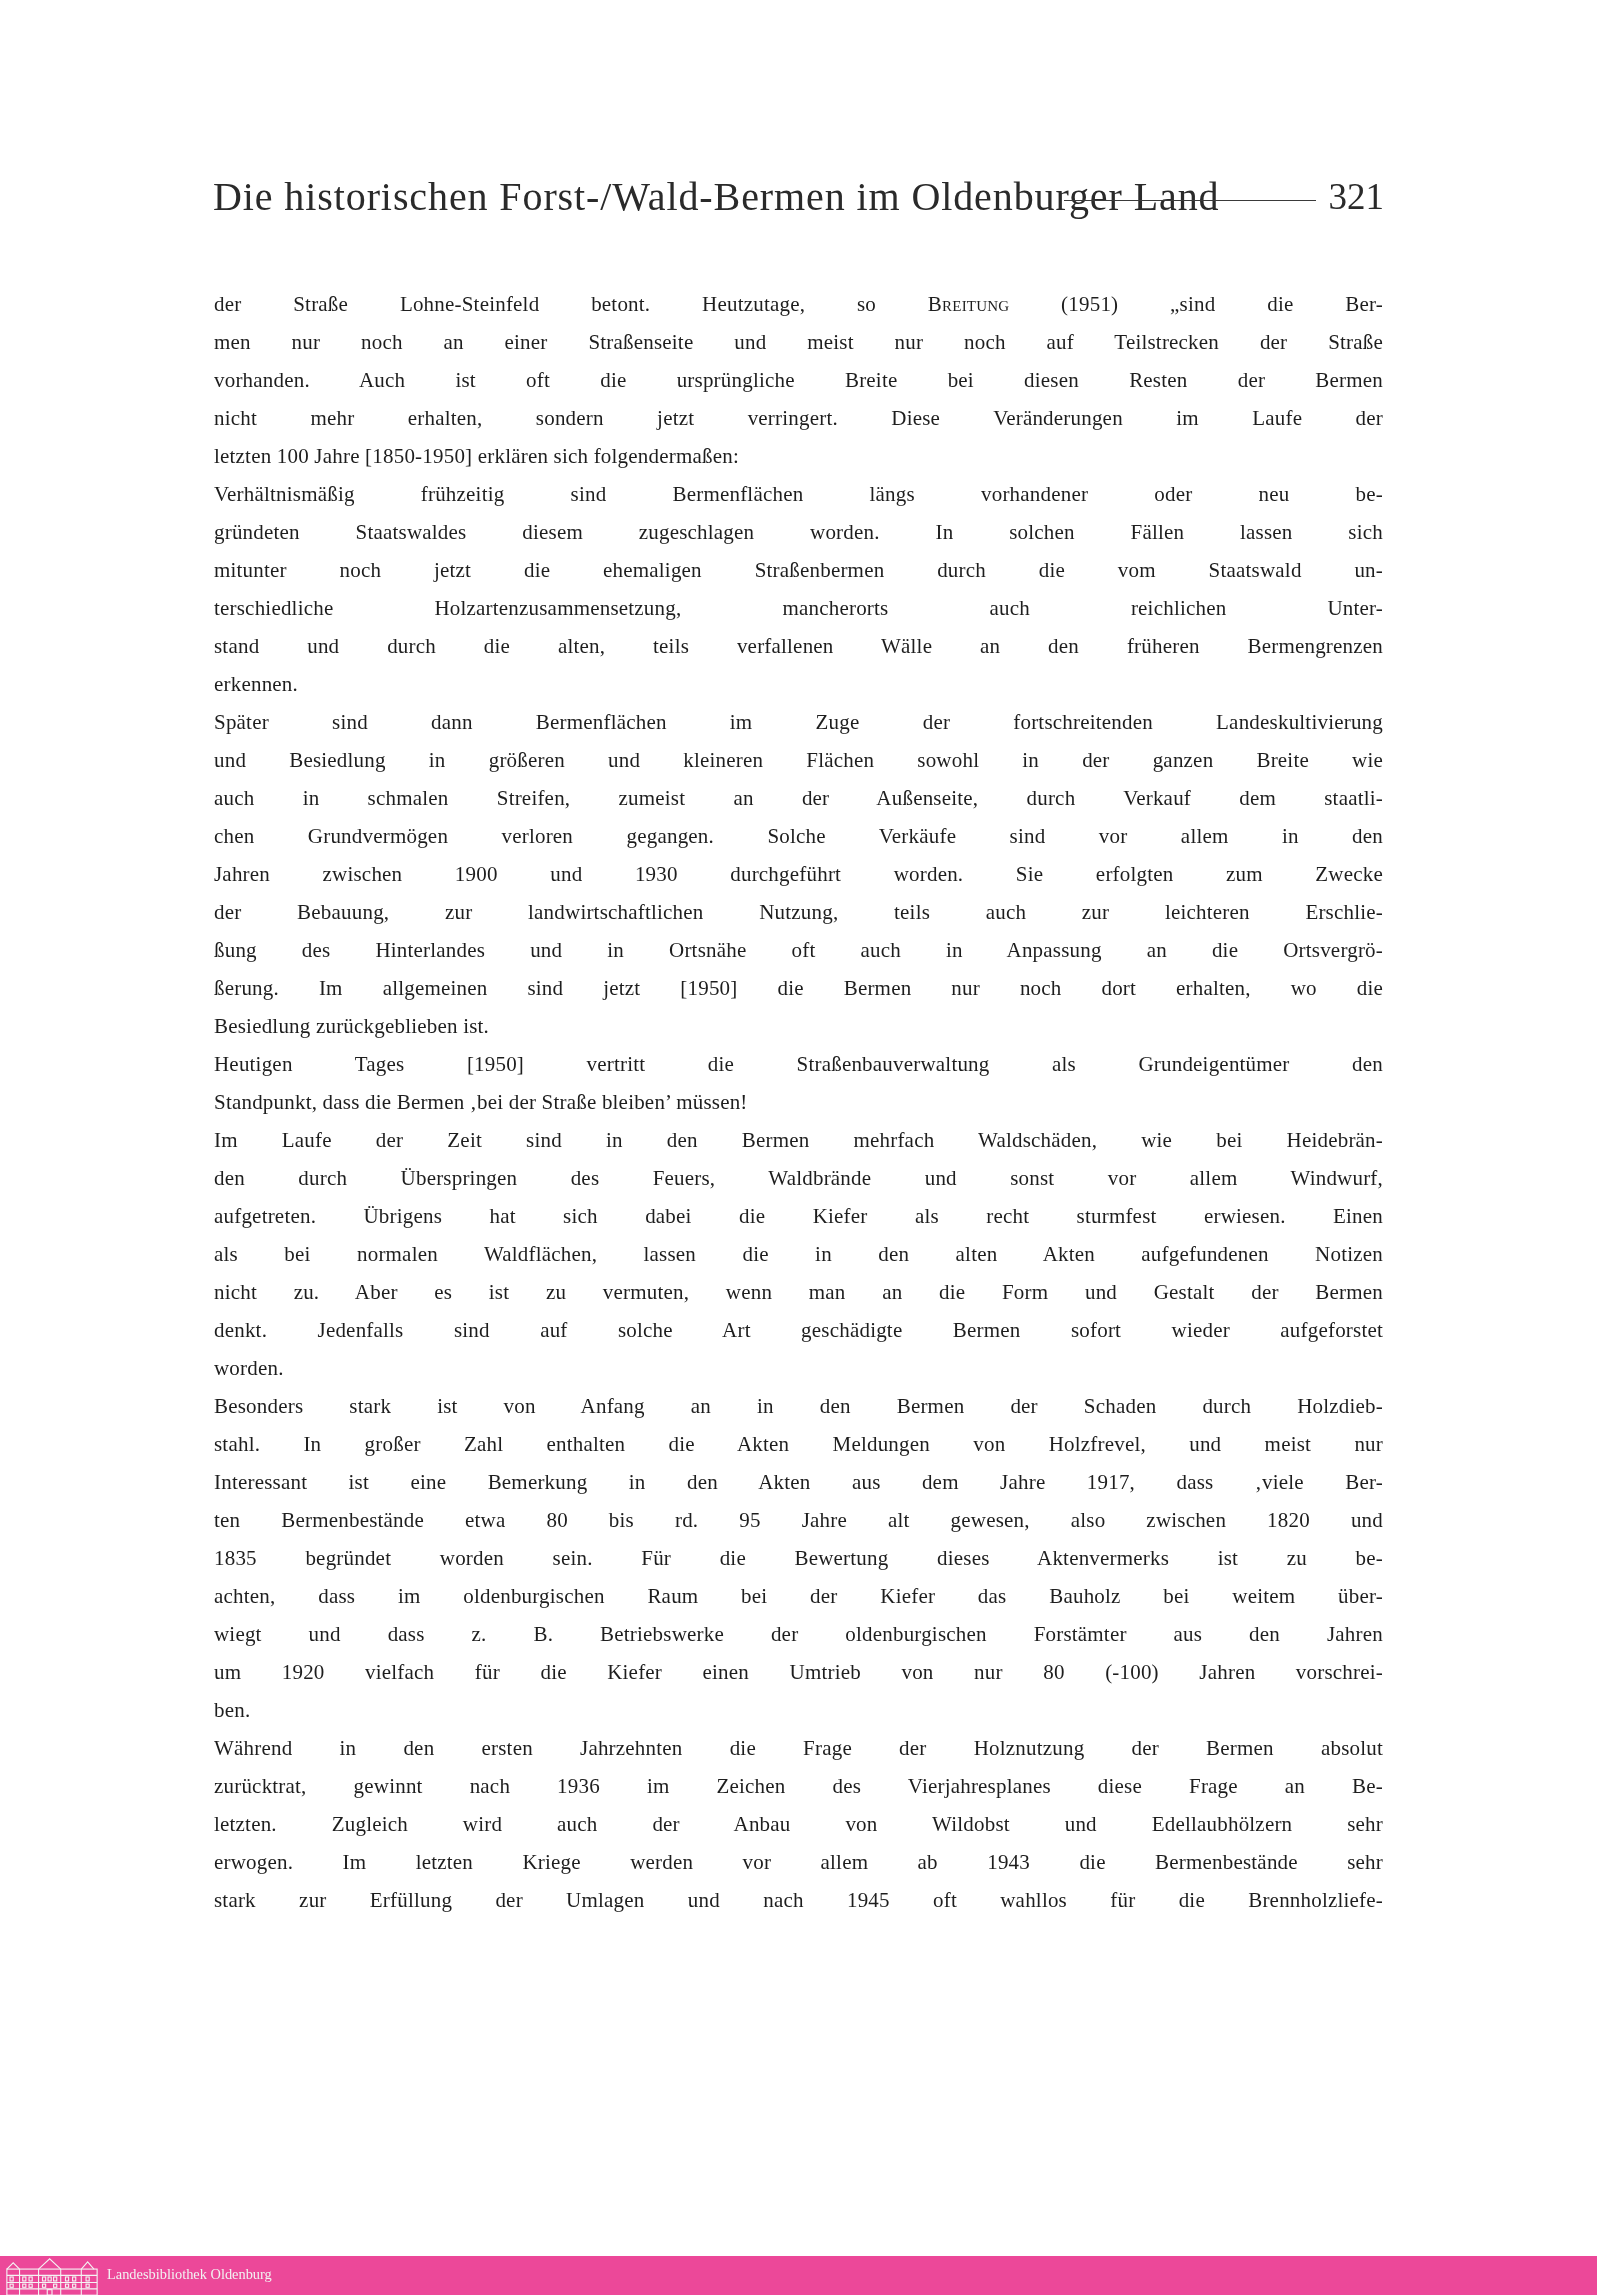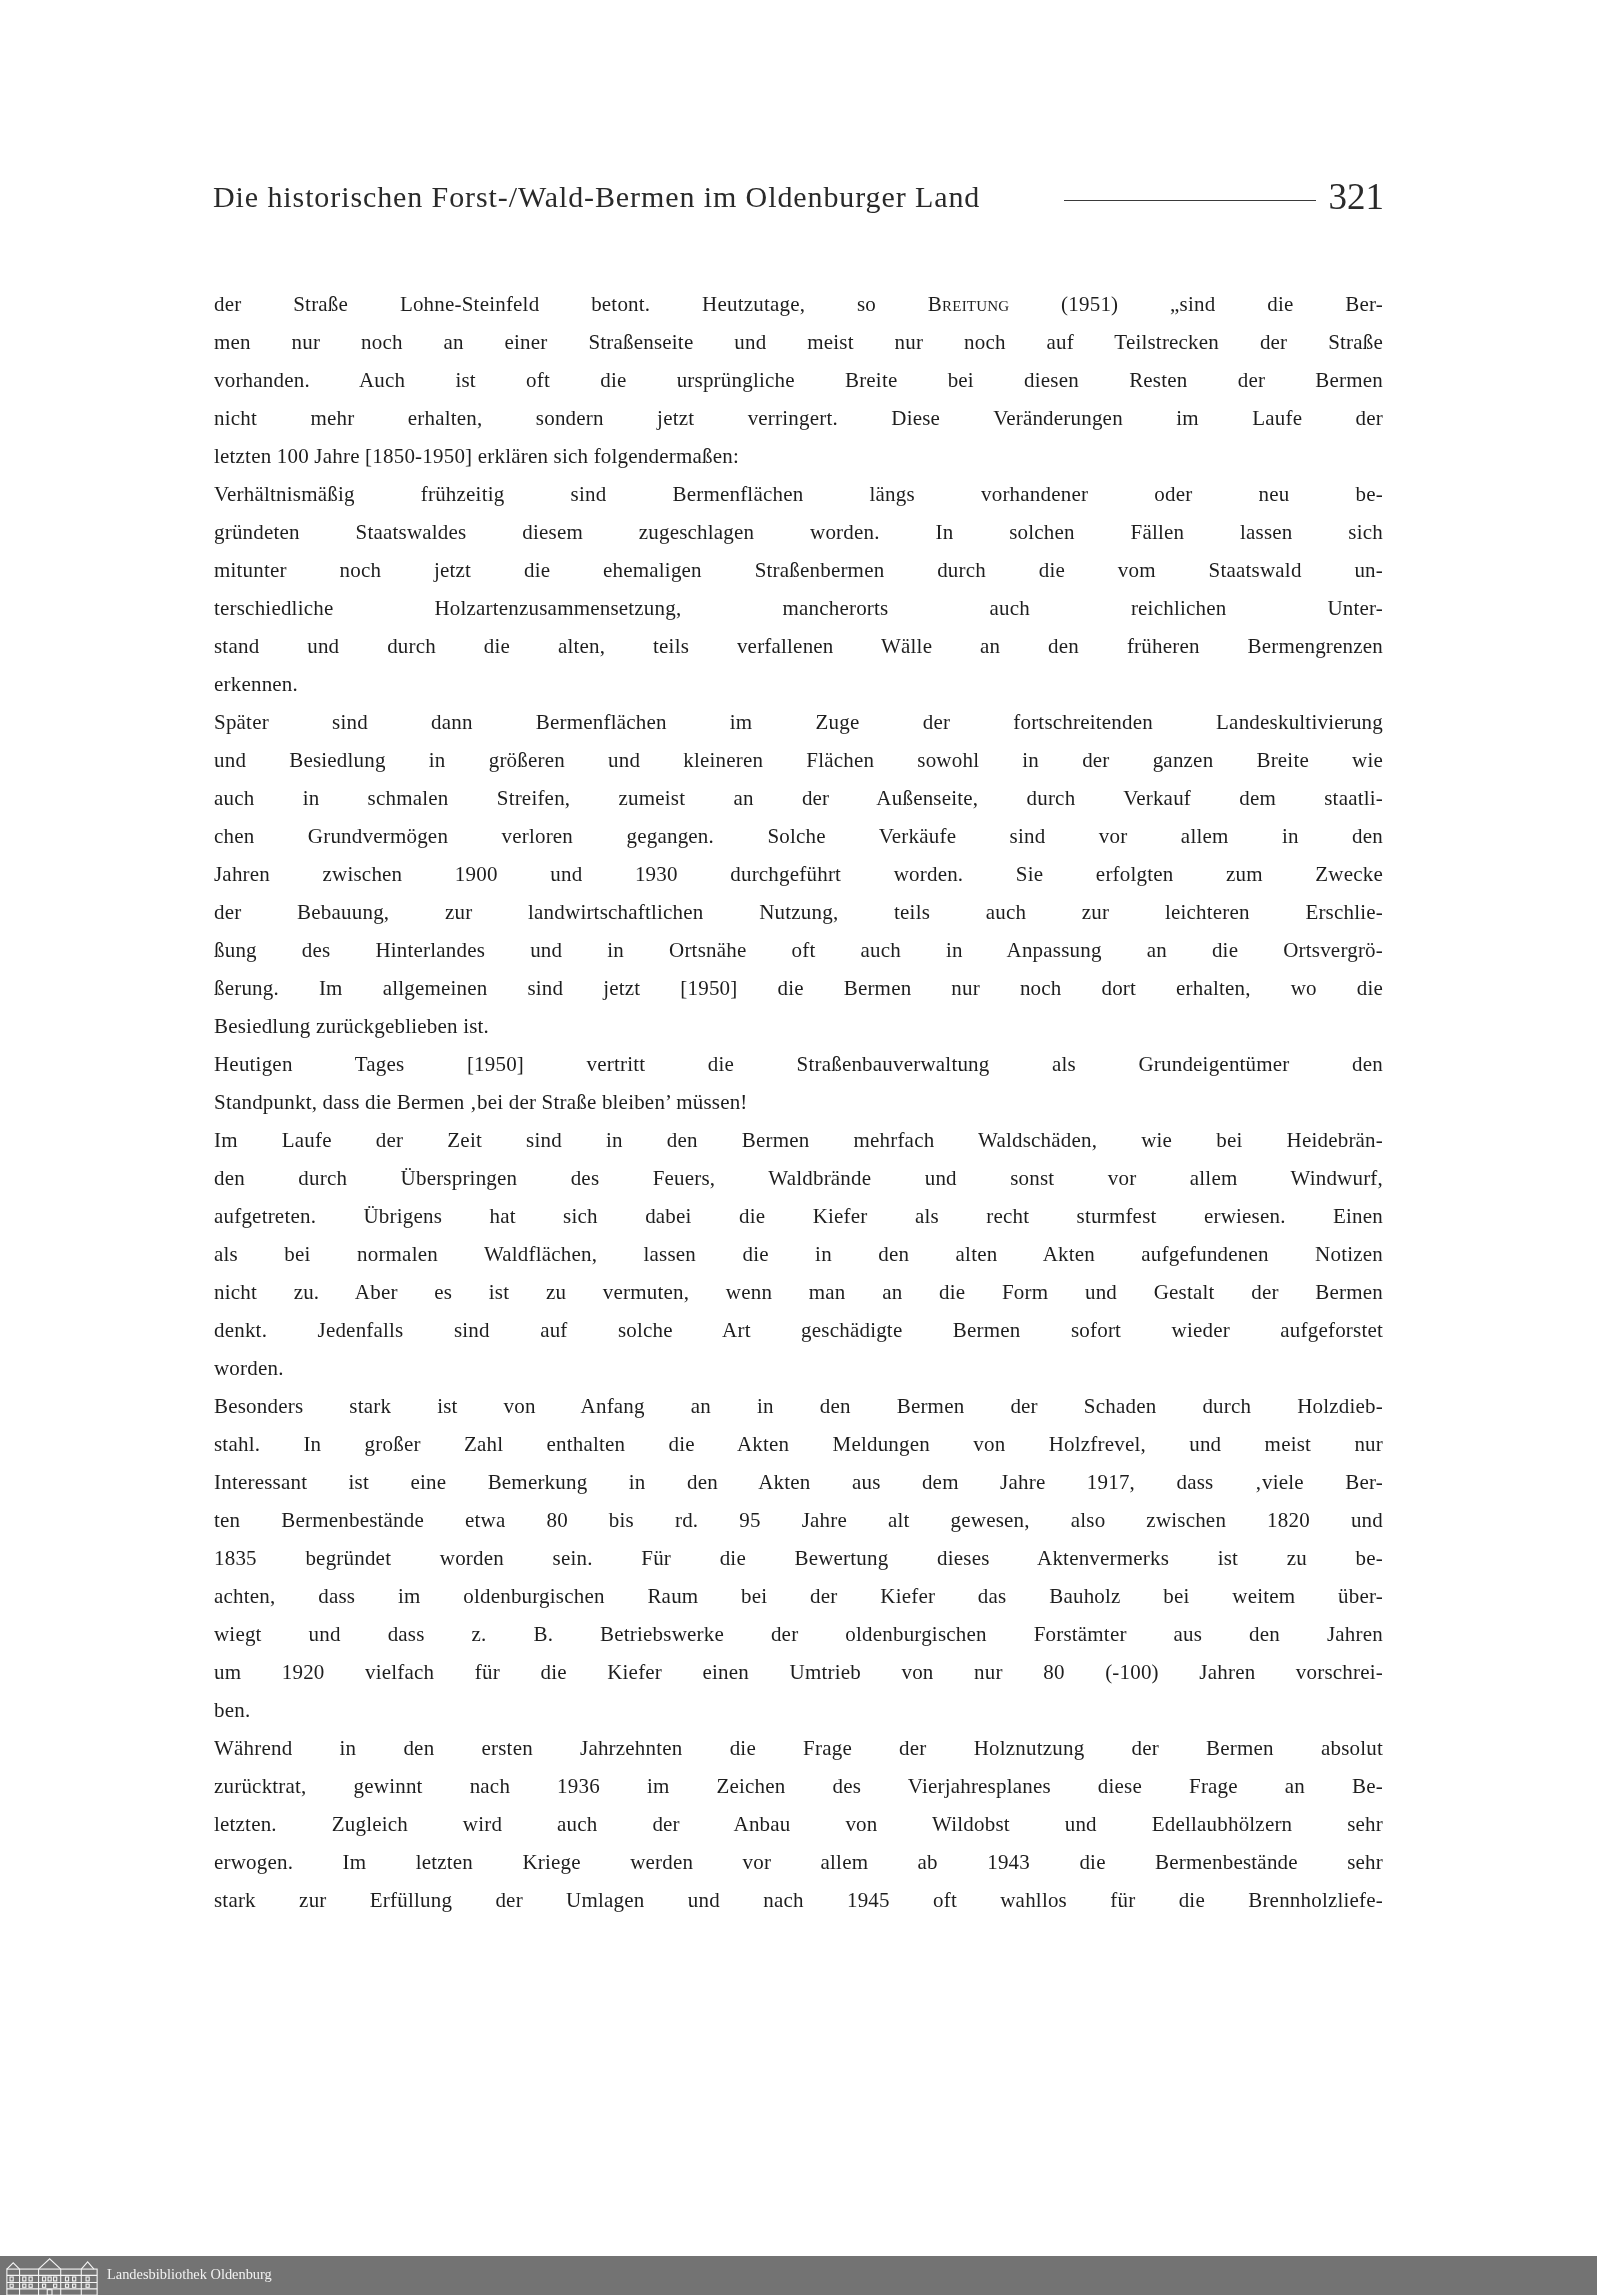--- a/index.html
+++ b/index.html
@@ -19,21 +19,21 @@
       position: absolute;
       left: 213px;
       top: 177px;
       width: 1171px;
       height: 40px;
     }
     .header-title {
       position: absolute;
       left: 0;
       top: 0;
-      font-size: 30px;
+      font-size: 40px;
       line-height: 40px;
       letter-spacing: 0.9px;
       white-space: nowrap;
       color: #2a2a2a;
     }
     .header-rule {
       position: absolute;
       left: 851px;
       top: 23px;
       width: 252px;
@@ -70,21 +70,21 @@
     }
     .sc {
       font-variant: small-caps;
     }
     .footer-bar {
       position: absolute;
       left: 0;
       top: 2256px;
       width: 1597px;
       height: 40px;
-      background: #737373;
+      background: #ec4899;
     }
     .footer-logo {
       position: absolute;
       left: 4.8px;
       top: 1.6px;
       width: 94px;
       height: 38px;
     }
     .footer-text {
       position: absolute;

